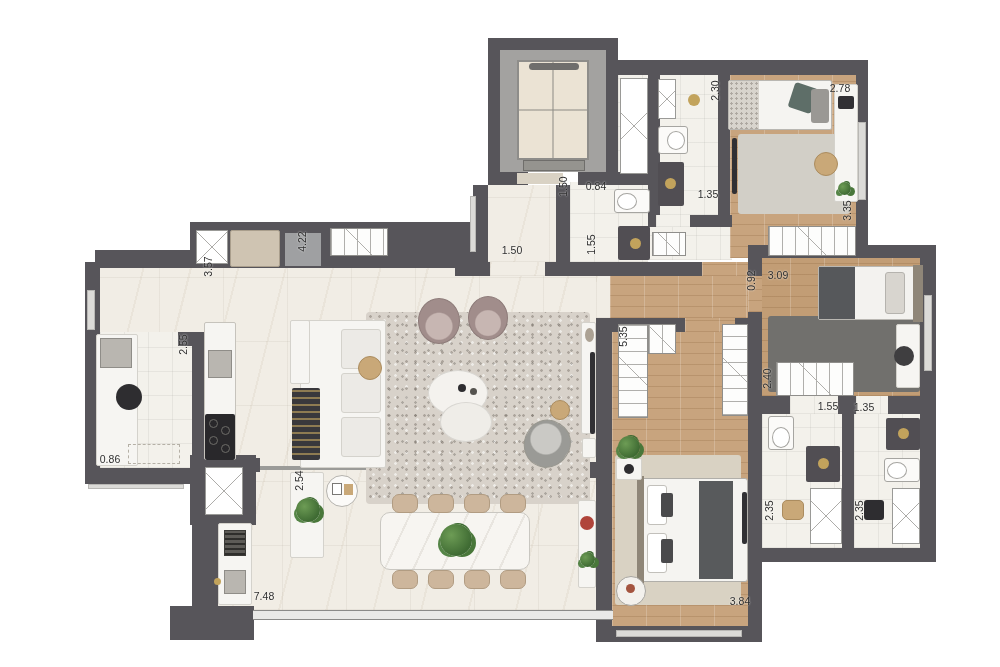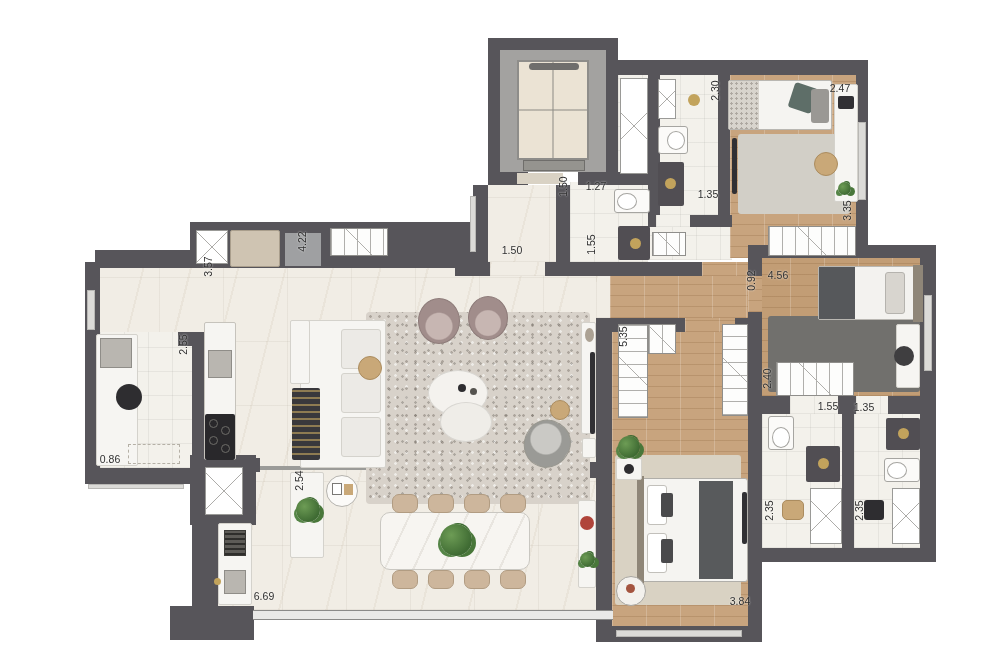--- a/index.html
+++ b/index.html
@@ -289,33 +289,33 @@
   <div class="wc" style="left:884px;top:458px;width:36px;height:24px;">
     <div class="bowl" style="left:2px;top:3px;width:20px;height:17px;"></div>
   </div>
   <div class="xbox" style="left:892px;top:488px;width:28px;height:56px;"></div>
   <div class="abs" style="left:864px;top:500px;width:20px;height:20px;background:#2e2d30;border-radius:3px;"></div>
 
   <span class="dim v" style="left:192px;top:261px;width:34px;">3.57</span>
   <span class="dim v" style="left:286px;top:236px;width:34px;">4.22</span>
   <span class="dim" style="left:492px;top:245px;width:40px;">1.50</span>
   <span class="dim v" style="left:547px;top:181px;width:34px;">1.50</span>
-  <span class="dim" style="left:576px;top:181px;width:40px;">1.27</span>
+  <span class="dim" style="left:576px;top:181px;width:40px;">0.84</span>
   <span class="dim v" style="left:575px;top:239px;width:34px;">1.55</span>
   <span class="dim v" style="left:699px;top:85px;width:34px;">2.30</span>
-  <span class="dim" style="left:820px;top:83px;width:40px;">2.47</span>
+  <span class="dim" style="left:820px;top:83px;width:40px;">2.78</span>
   <span class="dim" style="left:688px;top:189px;width:40px;">1.35</span>
   <span class="dim v" style="left:831px;top:205px;width:34px;">3.35</span>
   <span class="dim v" style="left:735px;top:275px;width:34px;">0.92</span>
-  <span class="dim" style="left:758px;top:270px;width:40px;">4.56</span>
+  <span class="dim" style="left:758px;top:270px;width:40px;">3.09</span>
   <span class="dim v" style="left:607px;top:331px;width:34px;">5.35</span>
   <span class="dim v" style="left:751px;top:373px;width:34px;">2.40</span>
   <span class="dim" style="left:808px;top:401px;width:40px;">1.55</span>
   <span class="dim" style="left:844px;top:402px;width:40px;">1.35</span>
   <span class="dim v" style="left:753px;top:505px;width:34px;">2.35</span>
   <span class="dim v" style="left:843px;top:505px;width:34px;">2.35</span>
   <span class="dim" style="left:720px;top:596px;width:40px;">3.84</span>
   <span class="dim v" style="left:167px;top:339px;width:34px;">2.55</span>
   <span class="dim" style="left:90px;top:454px;width:40px;">0.86</span>
   <span class="dim v" style="left:283px;top:475px;width:34px;">2.54</span>
-  <span class="dim" style="left:244px;top:591px;width:40px;">6.69</span>
+  <span class="dim" style="left:244px;top:591px;width:40px;">7.48</span>
 
 </div>
 
 </body></html>

